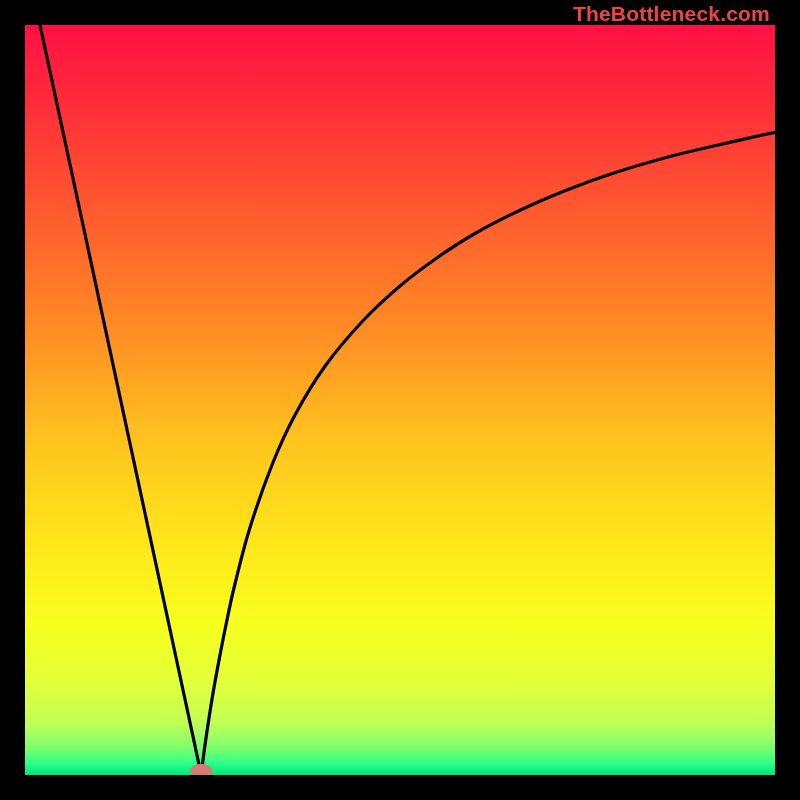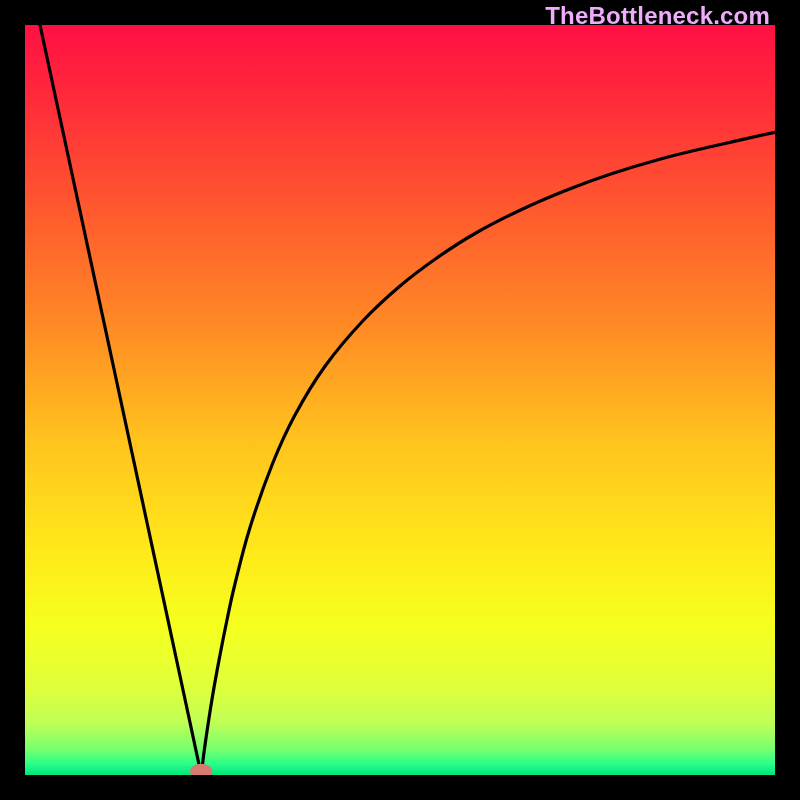--- a/index.html
+++ b/index.html
@@ -23,22 +23,22 @@
     position: absolute;
     left: 0;
     top: 0;
     width: 750px;
     height: 750px;
   }
   .watermark {
     position: absolute;
     top: 2px;
     right: 30px;
-    color: #f0abfc;
-    font-size: 24px;
+    color: #ef4444;
+    font-size: 21px;
     font-weight: 600;
     letter-spacing: 0.2px;
   }
   svg { display: block; }
 </style>
 </head>
 <body>
 
 <div class="frame">
   <svg class="plot" viewBox="0 0 750 750" preserveAspectRatio="none">

